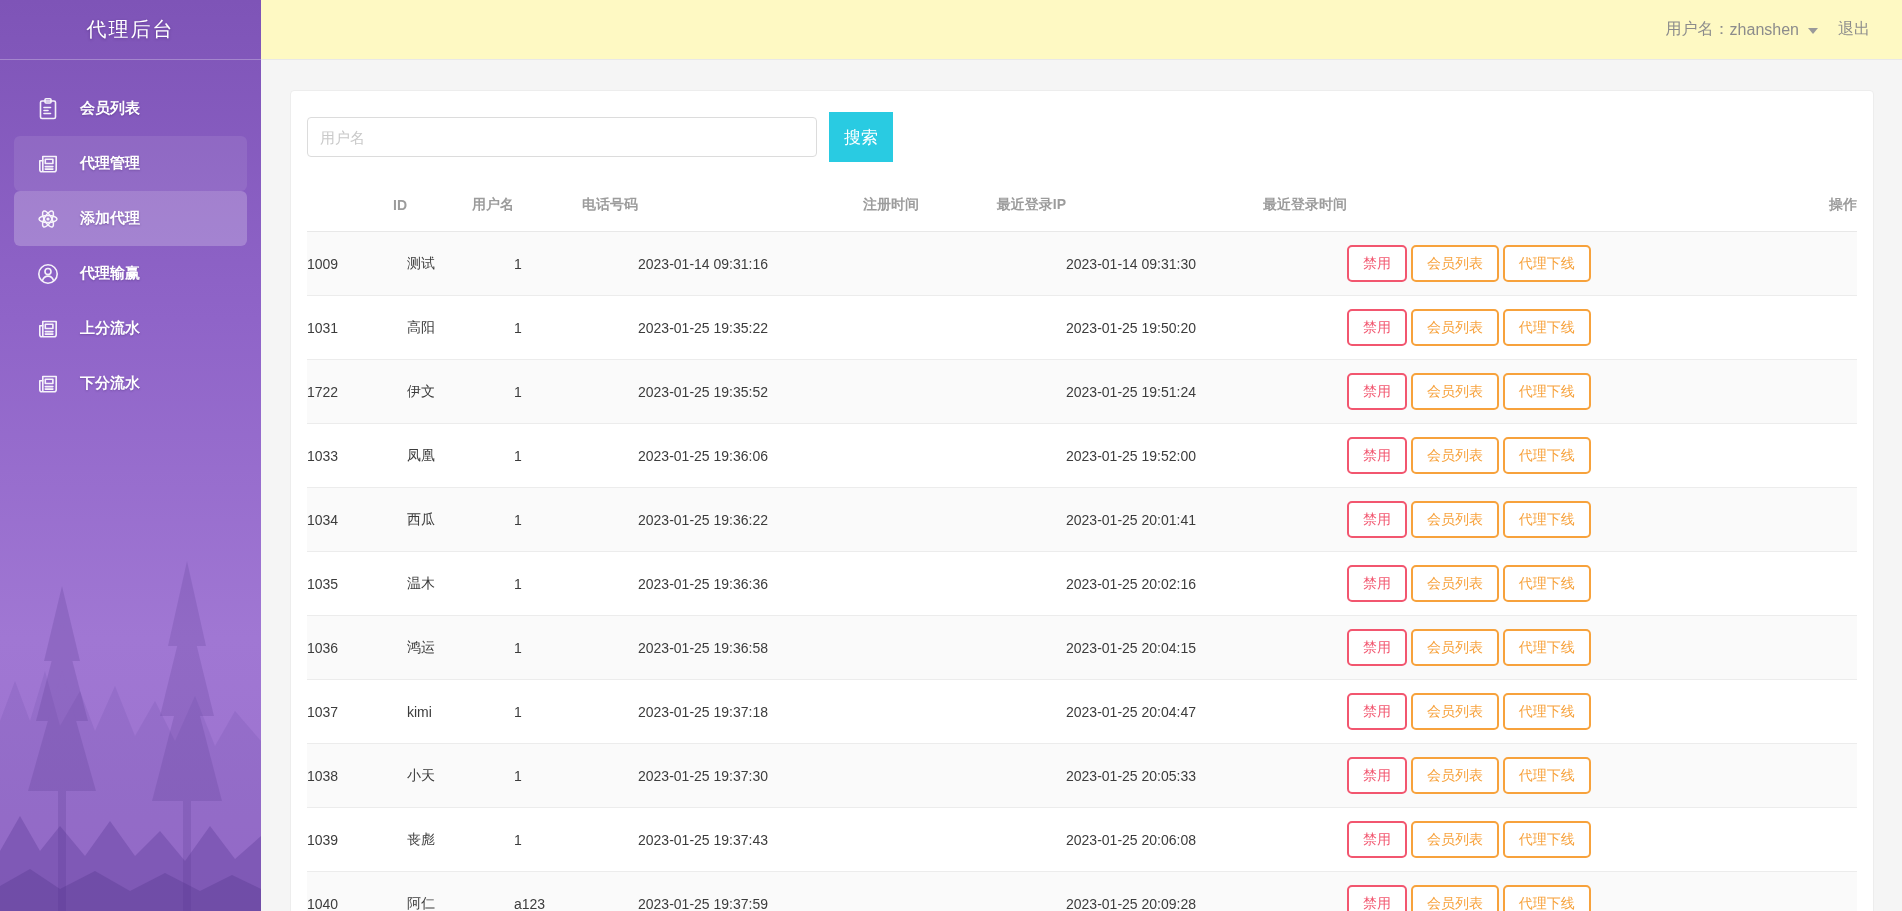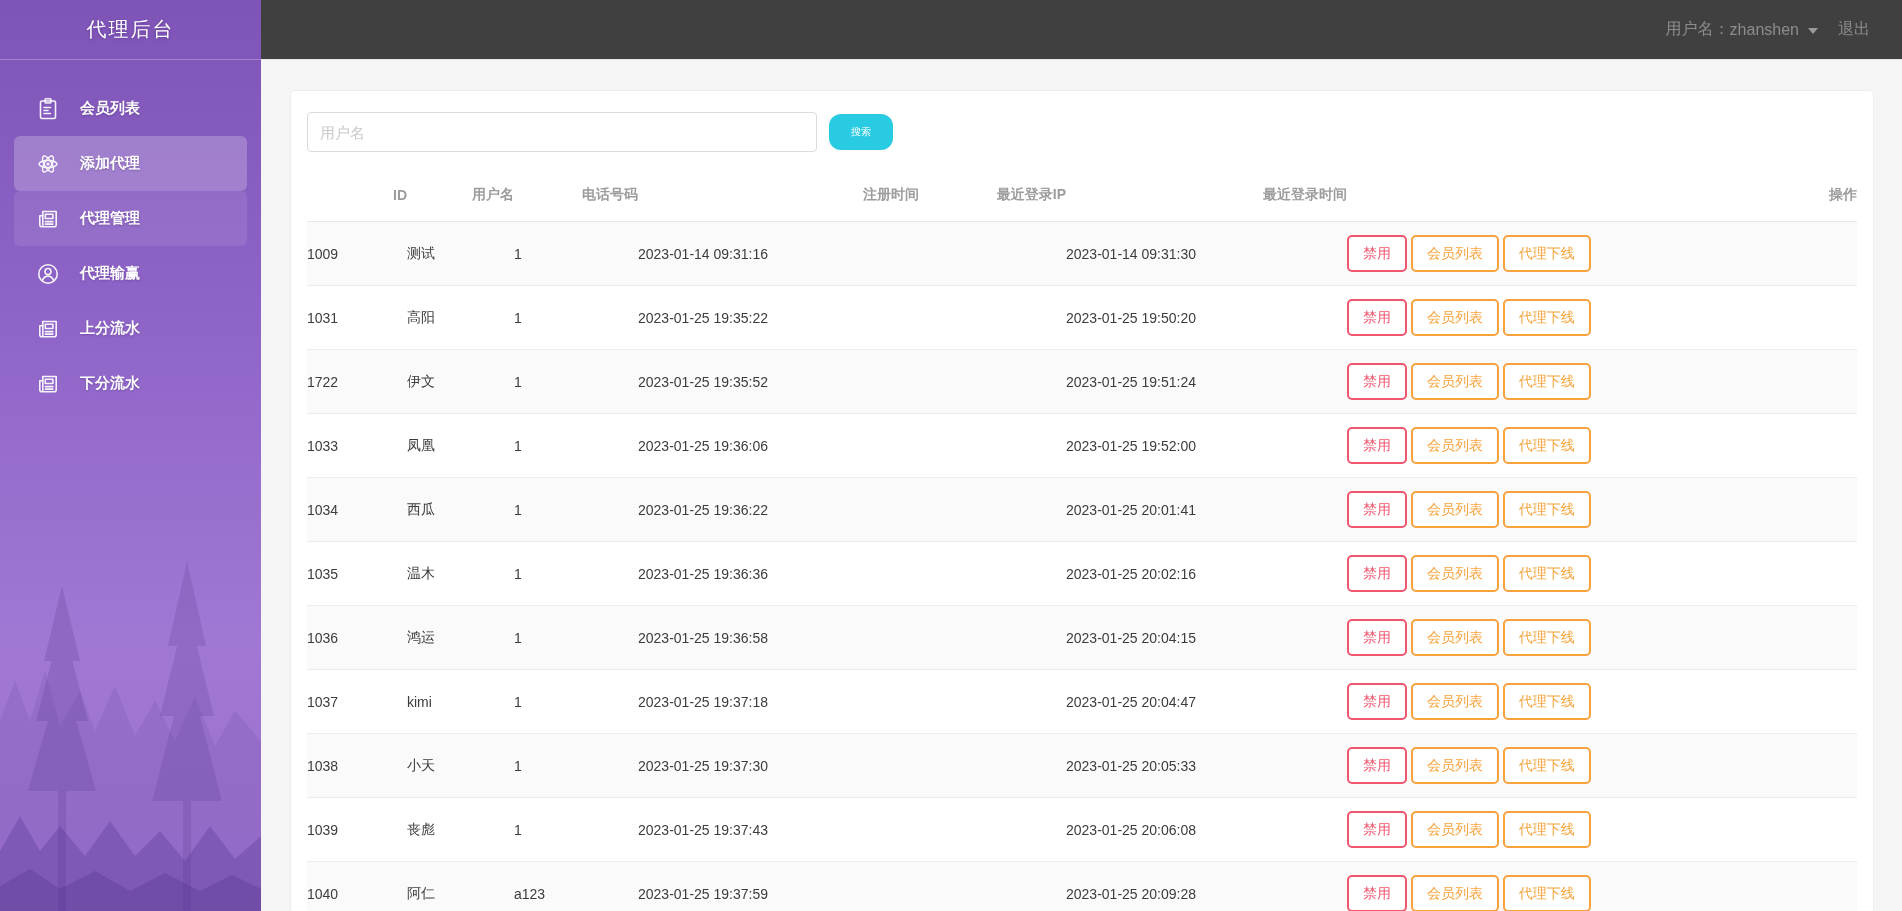--- a/index.html
+++ b/index.html
@@ -18,39 +18,39 @@
   .menu-item { height:55px; margin:0 14px; display:flex; align-items:center;
     padding-left:22px; border-radius:6px; color:#fff; cursor:pointer; }
   .menu-item.semi   { background:rgba(255,255,255,.09); }
   .menu-item.active { background:rgba(255,255,255,.22); }
   .menu-icon { width:24px; height:24px; flex:0 0 24px; }
   .menu-icon svg { width:24px; height:24px; display:block; opacity:.92; }
   .menu-label { margin-left:20px; font-size:15px; font-weight:700;
     text-shadow:0 1px 2px rgba(60,30,100,.35); }
 
   
-  .topbar { position:fixed; left:261px; top:0; width:1641px; height:60px; background:#404040;
+  .topbar { position:fixed; left:261px; top:0; width:1641px; height:60px; background:#fef9c3;
     border-bottom:1px solid #e8e8e8; display:flex; align-items:center; justify-content:flex-end; }
   .user-menu { display:flex; align-items:center; color:#8c8c8c; font-size:16px; cursor:pointer; }
   .caret { width:0; height:0; border-left:5px solid transparent; border-right:5px solid transparent;
     border-top:6px solid #9a9a9a; margin-left:9px; margin-top:3px; }
   .logout { color:#8c8c8c; font-size:16px; margin-left:20px; margin-right:32px; cursor:pointer; }
 
   
   .main { position:absolute; left:261px; top:60px; width:1641px; height:851px; background:#f5f5f5; }
   .card { margin:30px 28px 0 29px; height:1100px; background:#fff; border:1px solid #ededed;
     border-radius:4px; padding:21px 16px; }
 
   .search-row { display:flex; align-items:center; }
   .search-input { width:510px; height:40px; border:1px solid #dcdcdc; border-radius:4px;
     padding:0 12px; font-size:15px; color:#333; outline:none;
     font-family:"Liberation Sans","DejaVu Sans",sans-serif; }
   .search-input::placeholder { color:#c9c9c9; }
-  .search-btn { width:64px; height:36px; margin-left:12px; background:#29cbe2; color:#fff;
-    border:none; border-radius:12px; font-size:10px; cursor:pointer;
+  .search-btn { width:64px; height:50px; margin-left:12px; background:#29cbe2; color:#fff;
+    border:none; border-radius:0; font-size:17px; cursor:pointer;
     font-family:"Liberation Sans","DejaVu Sans",sans-serif; }
 
   table { width:100%; border-collapse:collapse; table-layout:fixed; margin-top:24px; }
   th { text-align:right; font-weight:700; color:#9c9c9c; font-size:14px;
     padding:10px 0 17px; border-bottom:1px solid #e8e8e8; }
   td { font-size:14px; color:#3c3c3c; height:64px; padding:0; border-bottom:1px solid #ececec; }
   tbody tr:nth-child(odd) { background:#fafafa; }
 
   .btn { display:inline-block; height:37px; line-height:33px; padding:0 14px; 
     border-radius:5px; border:2px solid; background:#fff; font-size:14px; cursor:pointer;
@@ -90,42 +90,42 @@
           <svg viewBox="0 0 24 24" fill="none" stroke="currentColor" stroke-width="1.6" stroke-linecap="round">
             <rect x="4.5" y="4" width="15" height="17.5" rx="1.5"></rect>
             <rect x="9" y="1.8" width="6" height="4.2" rx="1"></rect>
             <line x1="8" y1="10.5" x2="14.5" y2="10.5"></line>
             <line x1="8" y1="13.5" x2="12" y2="13.5"></line>
             <line x1="8" y1="16.5" x2="14.5" y2="16.5"></line>
           </svg>
         </span>
     <span class="menu-label">会员列表</span>
   </div>
-      <div class="menu-item active">
-    <span class="menu-icon">
-          <svg viewBox="0 0 24 24" fill="none" stroke="currentColor" stroke-width="1.5">
-            <circle cx="12" cy="12" r="1.6" fill="currentColor" stroke="none"></circle>
-            <ellipse cx="12" cy="12" rx="9" ry="3.6"></ellipse>
-            <ellipse cx="12" cy="12" rx="9" ry="3.6" transform="rotate(60 12 12)"></ellipse>
-            <ellipse cx="12" cy="12" rx="9" ry="3.6" transform="rotate(120 12 12)"></ellipse>
-          </svg>
-        </span>
-    <span class="menu-label">添加代理</span>
-  </div>
       <div class="menu-item semi">
     <span class="menu-icon">
           <svg viewBox="0 0 24 24" fill="none" stroke="currentColor" stroke-width="1.6" stroke-linecap="round" stroke-linejoin="round">
             <path d="M6.8 4.5 H20.2 V17.8 A2 2 0 0 1 18.2 19.8 H6.8 Z"></path>
             <path d="M6.8 8.8 H3.8 V17.8 A2 2 0 0 0 5.8 19.8"></path>
             <rect x="9.3" y="7.3" width="7.6" height="4.2"></rect>
             <line x1="9.3" y1="14.6" x2="16.9" y2="14.6"></line>
             <line x1="9.3" y1="17.1" x2="16.9" y2="17.1"></line>
           </svg>
         </span>
     <span class="menu-label">代理管理</span>
+  </div>
+      <div class="menu-item active">
+    <span class="menu-icon">
+          <svg viewBox="0 0 24 24" fill="none" stroke="currentColor" stroke-width="1.5">
+            <circle cx="12" cy="12" r="1.6" fill="currentColor" stroke="none"></circle>
+            <ellipse cx="12" cy="12" rx="9" ry="3.6"></ellipse>
+            <ellipse cx="12" cy="12" rx="9" ry="3.6" transform="rotate(60 12 12)"></ellipse>
+            <ellipse cx="12" cy="12" rx="9" ry="3.6" transform="rotate(120 12 12)"></ellipse>
+          </svg>
+        </span>
+    <span class="menu-label">添加代理</span>
   </div>
       <div class="menu-item">
     <span class="menu-icon">
           <svg viewBox="0 0 24 24" fill="none" stroke="currentColor" stroke-width="1.6" stroke-linecap="round">
             <circle cx="12" cy="12" r="9.2"></circle>
             <circle cx="12" cy="9.5" r="3"></circle>
             <path d="M6.5 18.4 C7.5 15.4 9.3 14.1 12 14.1 C14.7 14.1 16.5 15.4 17.5 18.4"></path>
           </svg>
         </span>
     <span class="menu-label">代理输赢</span>

